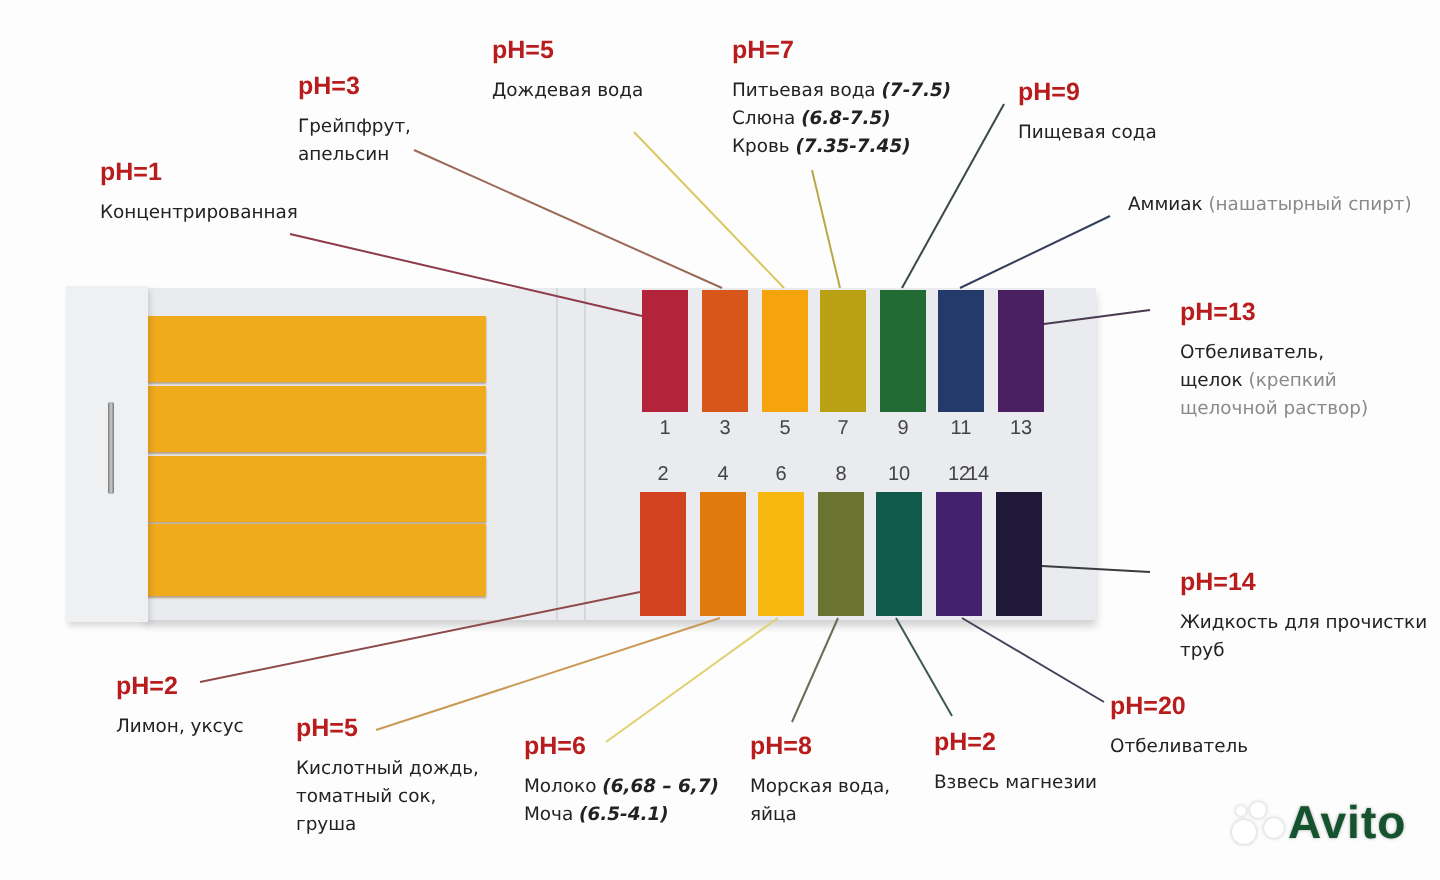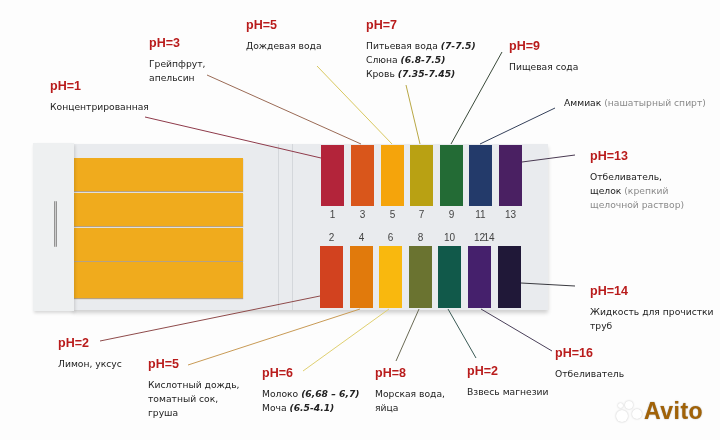--- a/index.html
+++ b/index.html
@@ -64,21 +64,21 @@
     font-family: "DejaVu Sans", sans-serif;
     font-size: 9.2px; line-height: 14px; color: #222;
     display: block; white-space: nowrap;
   }
   .label .desc b { font-weight: bold; font-style: italic; }
   .label .desc .muted { color: #8a8a8a; }
 
   .watermark {
     position: absolute; left: 616px; top: 398px;
     font-family: "Liberation Sans", sans-serif;
-    font-weight: bold; font-size: 23px; color: #a16207;
+    font-weight: bold; font-size: 23px; color: #14532d;
     text-shadow: 0 0 2px rgba(0,0,0,0.18), 0 0 1px rgba(0,0,0,0.25);
     letter-spacing: 0.5px;
   }
   .watermark .dots { position: relative; display: inline-block; width: 28px; height: 22px; vertical-align: -3px; }
   .watermark .dots i {
     position: absolute; border-radius: 50%; background: #fff;
     box-shadow: 0 0 2px rgba(0,0,0,0.25);
   }
 </style>
 </head>
@@ -186,21 +186,21 @@
   <div class="label" style="left: 375px; top: 366px; z-index: 2;">
       <span class="ph">pH=8</span>
       <span class="desc">Морская вода,</span>
       <span class="desc">яйца</span>
     </div>
   <div class="label" style="left: 467px; top: 364px; z-index: 2;">
       <span class="ph">pH=2</span>
       <span class="desc">Взвесь магнезии</span>
     </div>
   <div class="label" style="left: 555px; top: 346px; z-index: 2;">
-      <span class="ph">pH=16</span>
+      <span class="ph">pH=20</span>
       <span class="desc">Отбеливатель</span>
     </div>
 
   <div class="watermark" style="z-index: 2;">
     <span class="dots">
       <i style="left:0;top:10px;width:12px;height:12px"></i>
       <i style="left:9px;top:1px;width:8px;height:8px"></i>
       <i style="left:16px;top:9px;width:10px;height:10px"></i>
       <i style="left:2px;top:3px;width:5px;height:5px"></i>
     </span><span>Avito</span>

